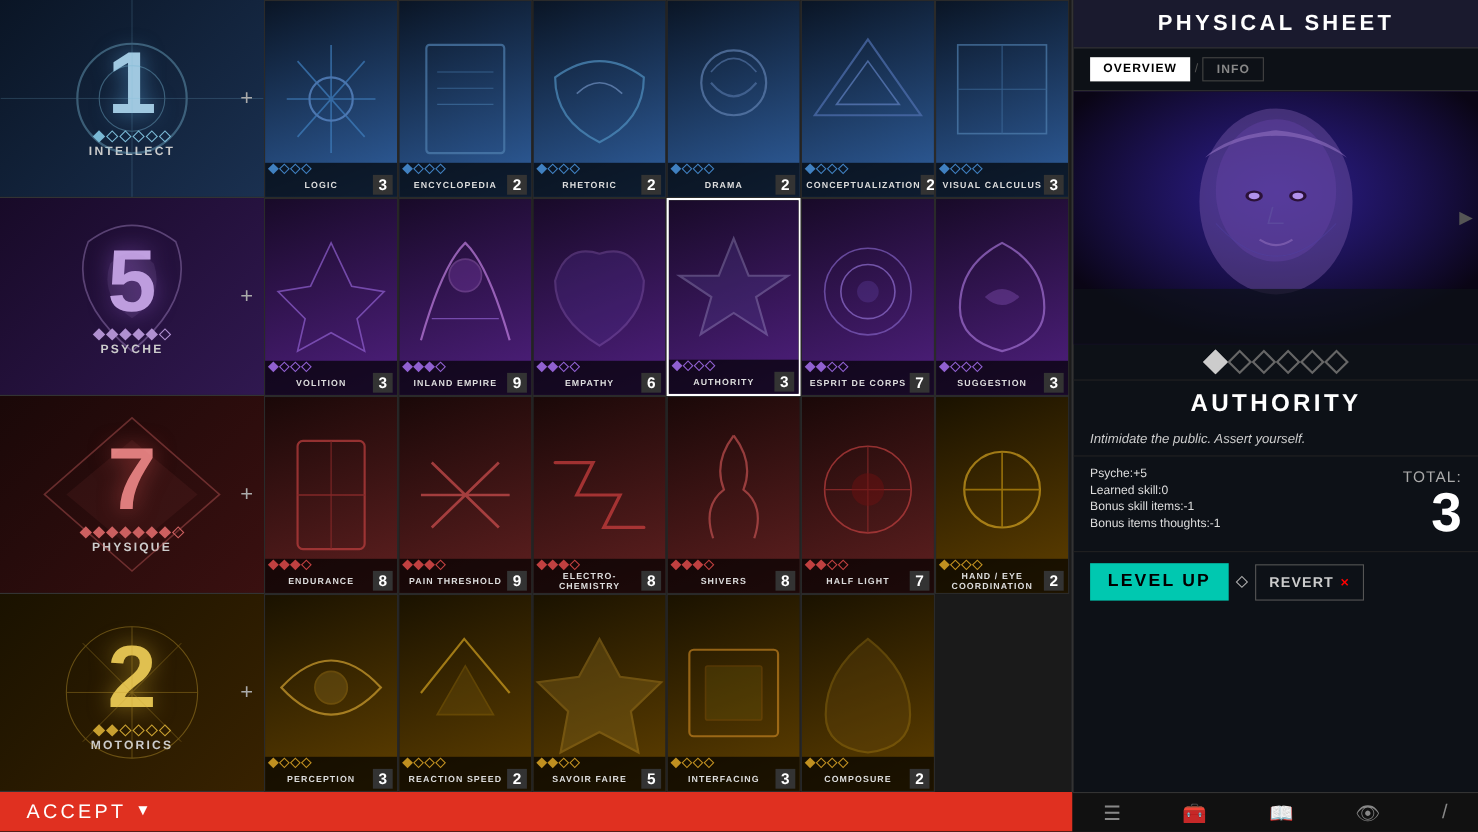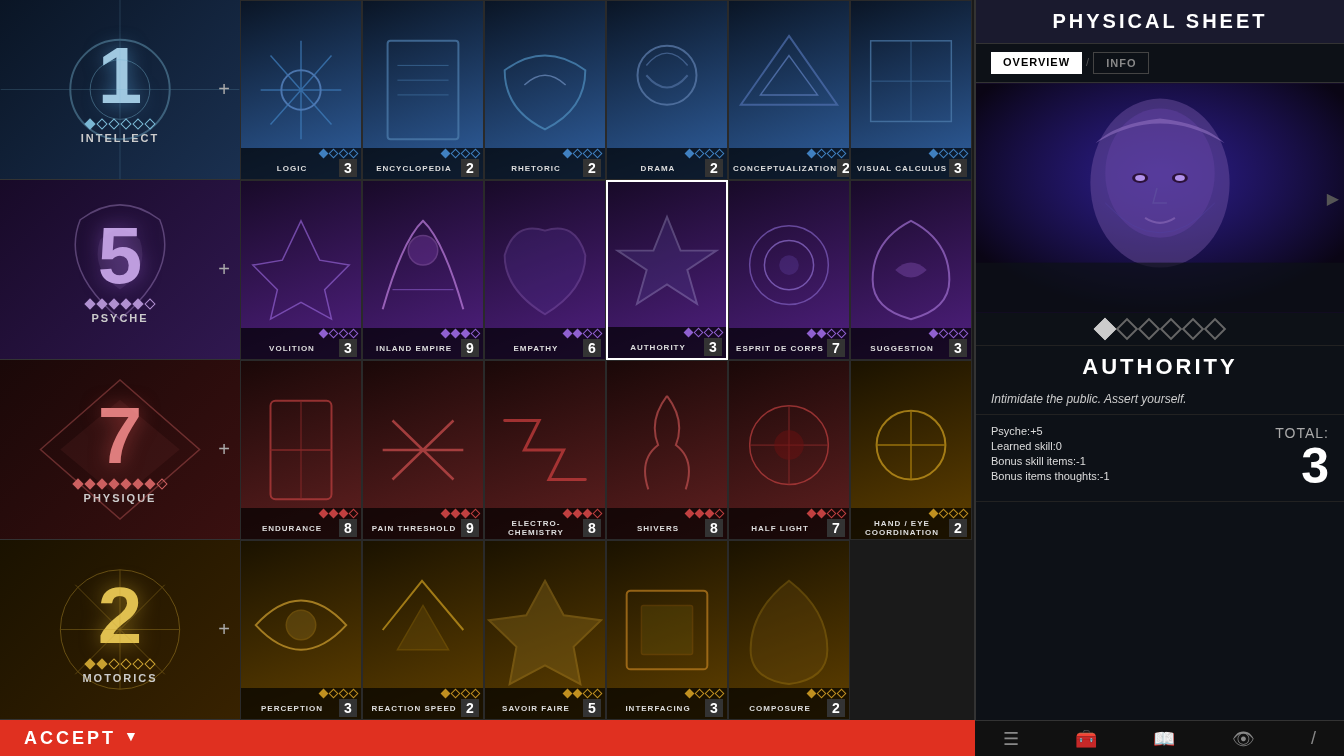--- a/index.html
+++ b/index.html
@@ -116,21 +116,21 @@
     }
 
     .skill-bottom {
       position: relative;
       z-index: 2;
       width: 100%;
       background: rgba(0,0,0,0.7);
       padding: 2px 4px;
       display: flex;
       flex-direction: column;
-      align-items: flex-end;
+      align-items: flex-start;
     }
 
     .skill-dots {
       display: flex;
       gap: 3px;
       margin-bottom: 2px;
     }
 
     .skill-dot {
       width: 7px;
@@ -389,21 +389,21 @@
       width: 975px;
       height: 36px;
       background: #e03020;
       display: flex;
       align-items: center;
     }
 
     .accept-btn {
       padding: 6px 24px;
       font-size: 18px;
-      font-weight: 700;
+      font-weight: 400;
       color: #fff;
       letter-spacing: 3px;
       cursor: pointer;
       display: flex;
       gap: 8px;
     }
 
     .accept-arrow {
       font-size: 14px;
     }
@@ -1040,20 +1040,28 @@
         <span>Bonus items thoughts:</span><span>-1</span>
       </div>
     </div>
     <div class="char-total-box">
       <div class="char-total-label">TOTAL:</div>
       <div class="char-total-value">3</div>
     </div>
   </div>
 
 
+  <div class="char-buttons">
+    <button class="btn-level-up">LEVEL  UP</button>
+    <span class="revert-diamond"></span>
+    <button class="btn-revert">
+      <span>REVERT</span>
+      <span style="color:#f00;font-weight:bold;">×</span>
+    </button>
+  </div>
 </div>
 
 <div class="bottom-bar">
   <div class="accept-btn">
     <span>ACCEPT</span>
     <span class="accept-arrow">▼</span>
   </div>
 </div>
 
 <div class="bottom-icons">

